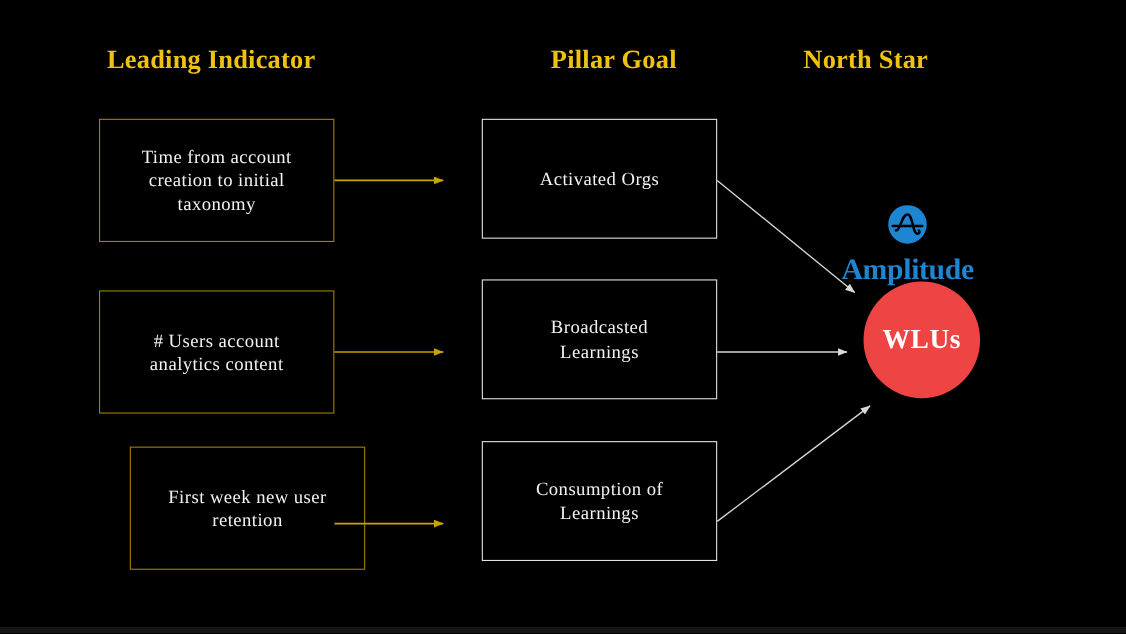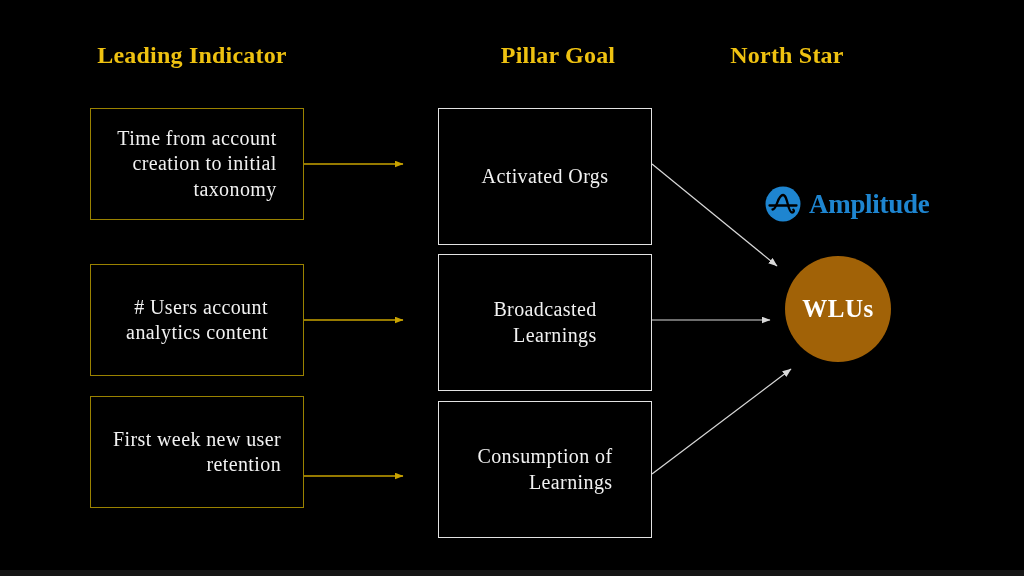--- a/index.html
+++ b/index.html
@@ -28,80 +28,81 @@
   .col-header.leading { left: 192px; }
   .col-header.pillar  { left: 558px; }
   .col-header.north   { left: 787px; }
 
   .box {
     position: absolute;
     box-sizing: border-box;
     display: flex;
     align-items: center;
     justify-content: center;
-    text-align: right;
+    text-align: center;
     color: #F2F2F2;
-    font-size: 20px;
+    font-size: 17px;
     line-height: 1.26;
     letter-spacing: 0.4px;
     white-space: pre-line;
     padding: 0 8px;
   }
   .box.leading {
     left: 90px;
     width: 214px;
     height: 112px;
     border: 1.5px solid #9A8200;
   }
   .box.pillar {
     left: 438px;
     width: 214px;
-    height: 137px;
+    height: 109px;
     border: 1px solid #E2E2E2;
   }
   .row1-l { top: 108px; }
   .row2-l { top: 264px; }
-  .row3-l { top: 396px; }
+  .row3-l { top: 406px; margin-left: 28px; }
   .row1-p { top: 108px; }
   .row2-p { top: 254px; }
   .row3-p { top: 401px; }
 
   .arrow-layer {
     position: absolute;
     left: 0;
     top: 0;
     width: 1024px;
     height: 576px;
     pointer-events: none;
   }
 
   .brand {
     position: absolute;
     left: 765px;
     top: 186px;
     display: flex;
     align-items: center;
     gap: 8px;
+    flex-direction: column;
   }
   .brand-name {
     color: #1E85D0;
     font-size: 27px;
     font-weight: bold;
     letter-spacing: -0.3px;
     white-space: nowrap;
   }
 
   .wlus-circle {
     position: absolute;
     left: 785px;
     top: 256px;
     width: 106px;
     height: 106px;
     border-radius: 50%;
-    background: #a16207;
+    background: #ef4444;
     display: flex;
     align-items: center;
     justify-content: center;
   }
   .wlus-label {
     color: #FFFFFF;
     font-size: 25px;
     font-weight: bold;
     letter-spacing: 0.5px;
   }

